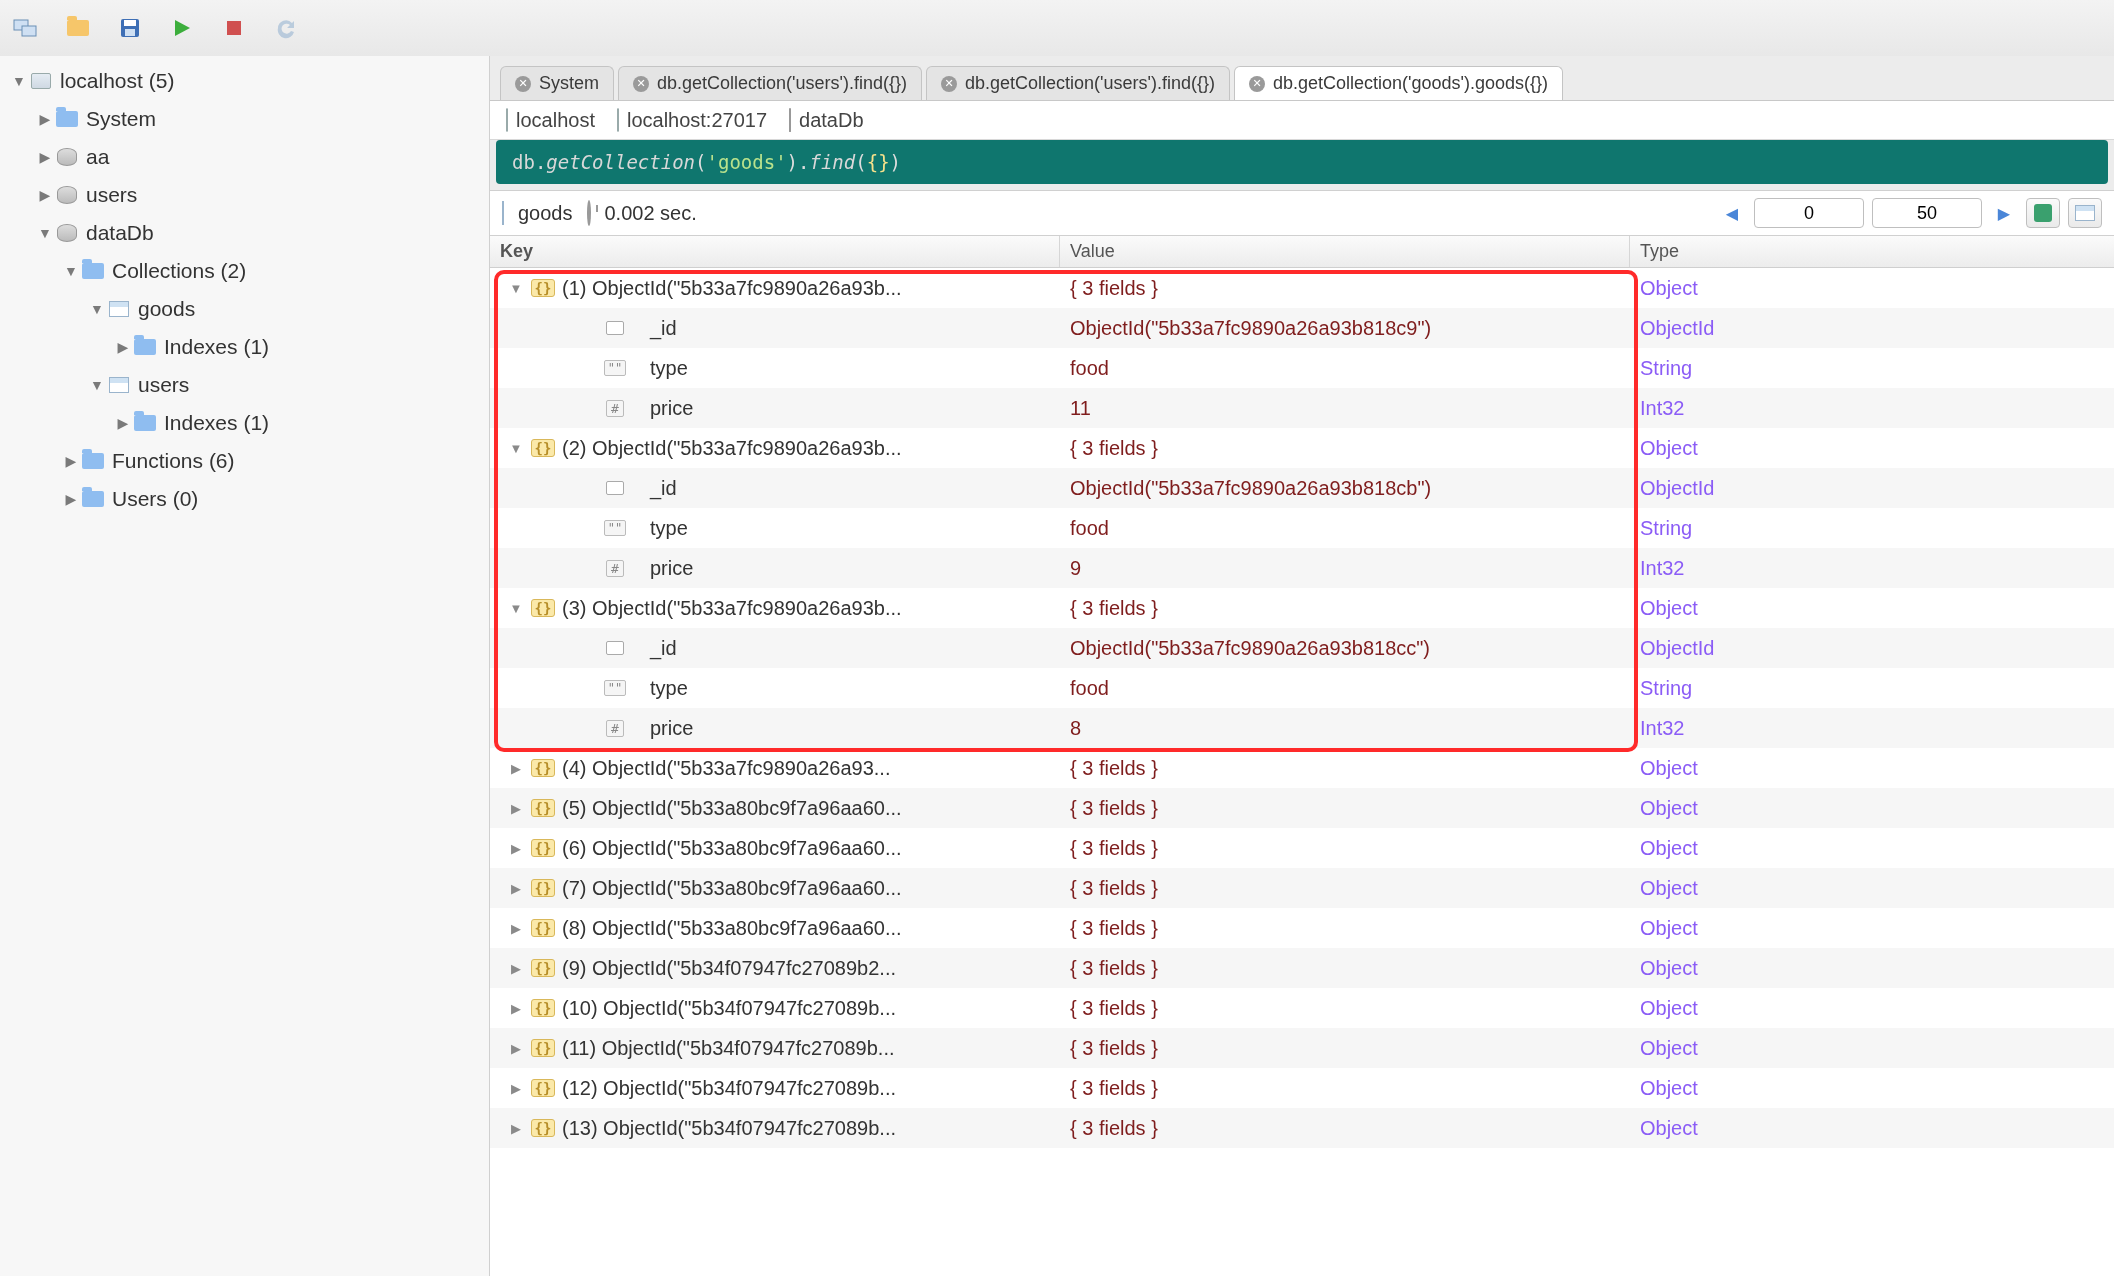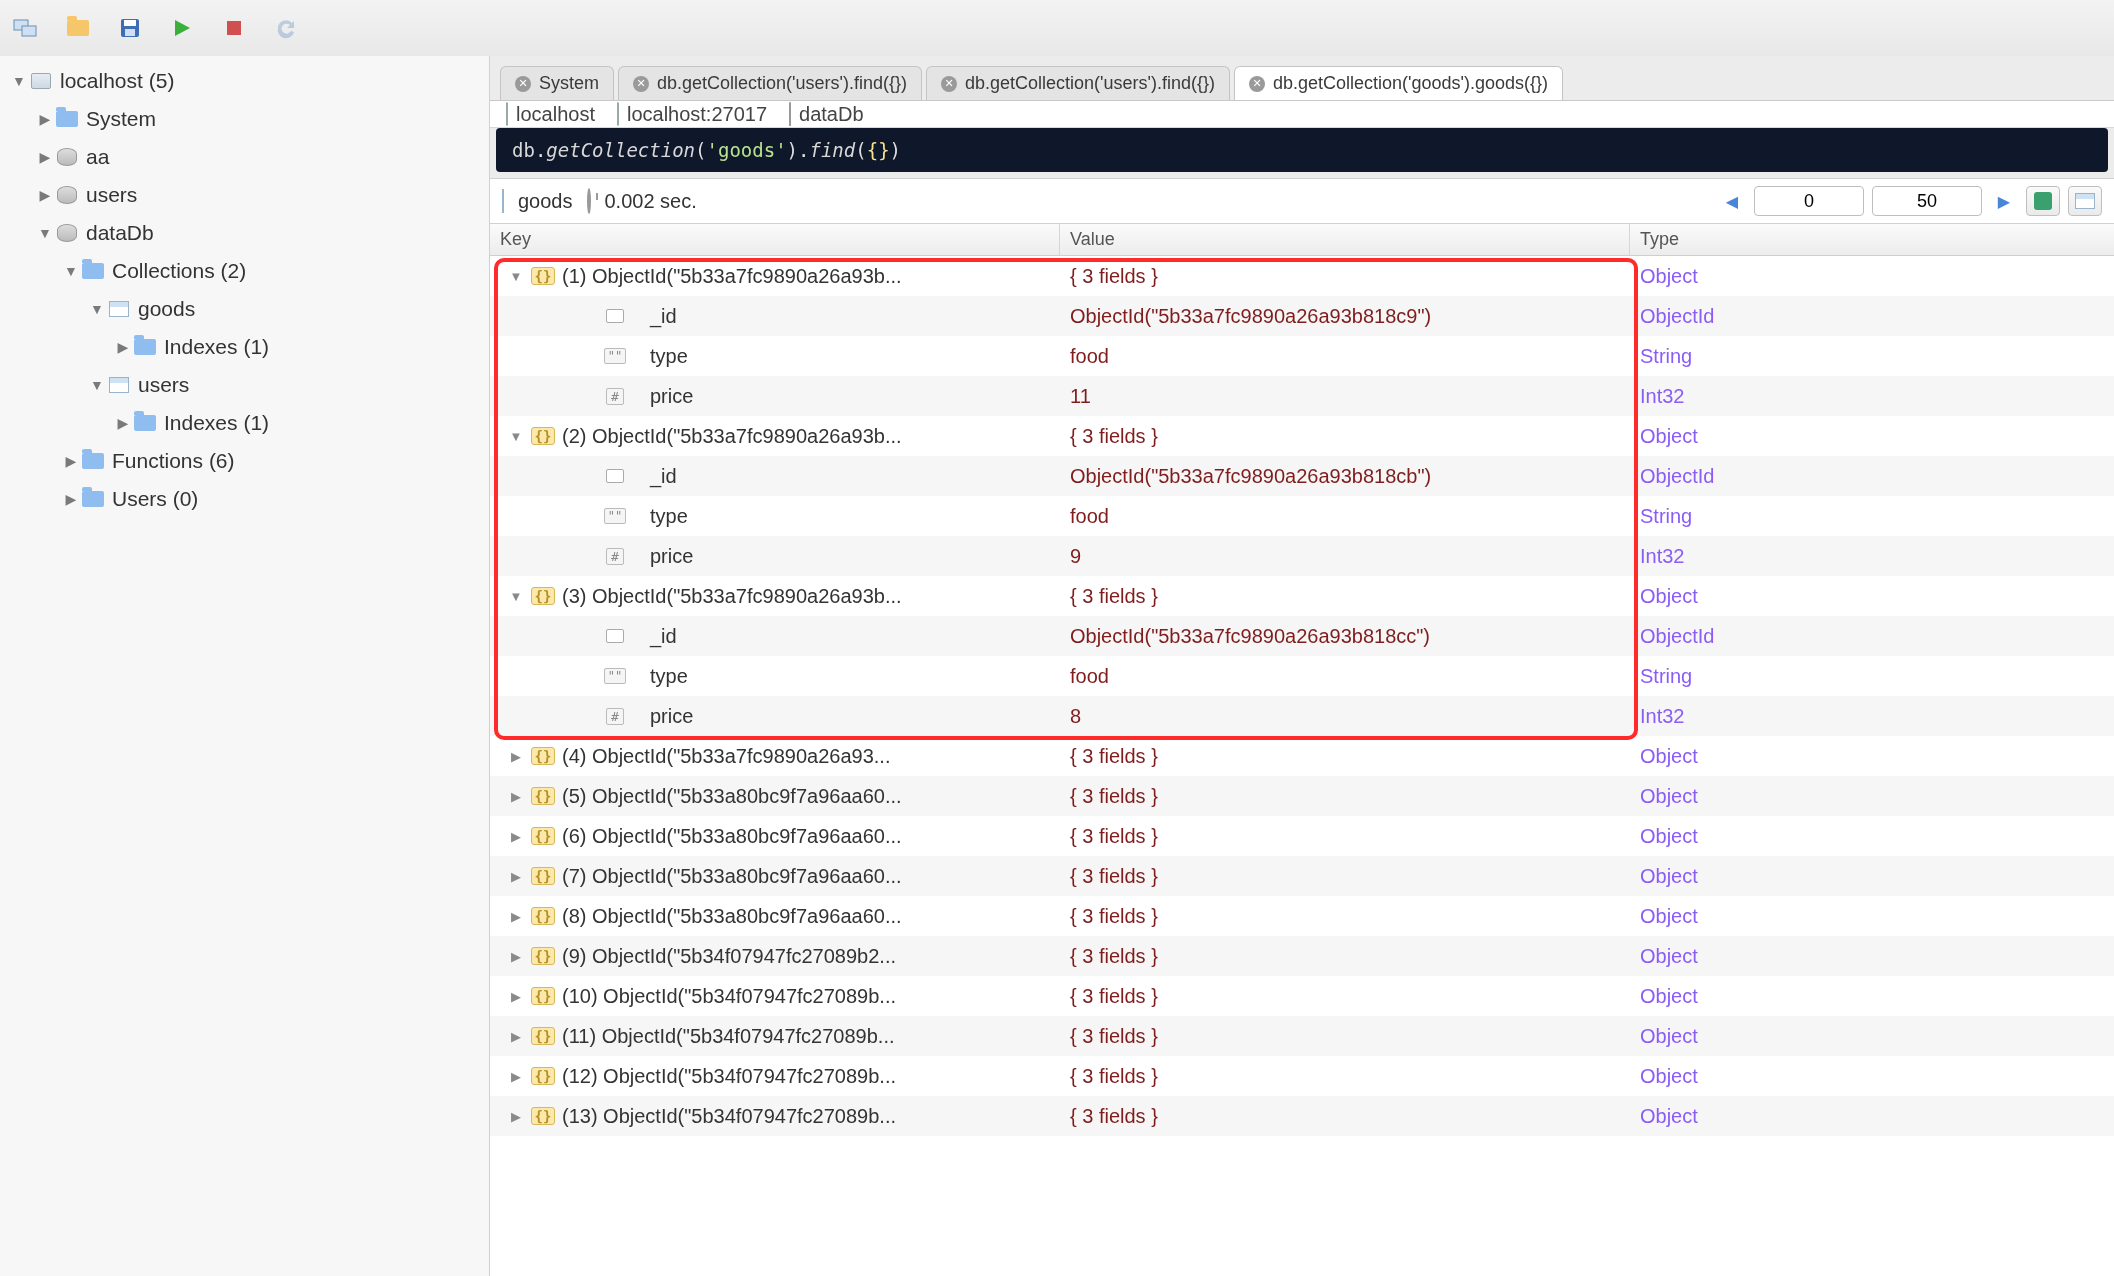--- a/index.html
+++ b/index.html
@@ -103,36 +103,36 @@
     border-radius: 50%;
     background: #9a9a9a;
     color: #fff;
     display: flex;
     align-items: center; justify-content: center;
     font-size: 11px;
     line-height: 1;
   }
 
   .breadcrumb {
-    height: 28px;
+    height: 40px;
     background: #fff;
     border-top: 1px solid #c8c8c8;
     border-bottom: 1px solid #d8d8d8;
     display: flex;
     align-items: center;
     padding-left: 16px;
     gap: 22px;
     font-size: 20px;
     color: #444;
   }
   .breadcrumb .bc-item { display: flex; align-items: center; gap: 8px; }
 
   .query-bar {
     height: 44px;
-    background: #0f172a;
+    background: #0f766e;
     color: #ddd;
     display: flex;
     align-items: center;
     padding: 0 16px;
     font-family: "Menlo", "Consolas", monospace;
     font-size: 19px;
     border-radius: 4px;
     margin: 0 6px 6px 6px;
   }
   .query-bar .kw-id { color: #d8d8d8; }
@@ -183,21 +183,21 @@
     position: relative;
   }
   .grid-head {
     display: flex;
     height: 32px;
     background: linear-gradient(#fbfbfb,#ececec);
     border-bottom: 1px solid #cfcfcf;
     font-size: 18px;
     color: #555;
   }
-  .grid-head .col-key   { width: 570px; padding-left: 10px; display:flex; align-items:center; border-right: 1px solid #d6d6d6;}
+  .grid-head .col-key   { width: 570px; padding-left: 10px; display:flex; align-items:center; border-right: 1px solid #d6d6d6; font-weight: bold;}
   .grid-head .col-value { width: 570px; padding-left: 10px; display:flex; align-items:center; border-right: 1px solid #d6d6d6;}
   .grid-head .col-type  { flex: 1; padding-left: 10px; display:flex; align-items:center; }
 
   .grid-body .grow {
     display: flex;
     height: 40px;
     align-items: center;
     font-size: 20px;
   }
   .grid-body .grow:nth-child(odd){ background: #ffffff; }

